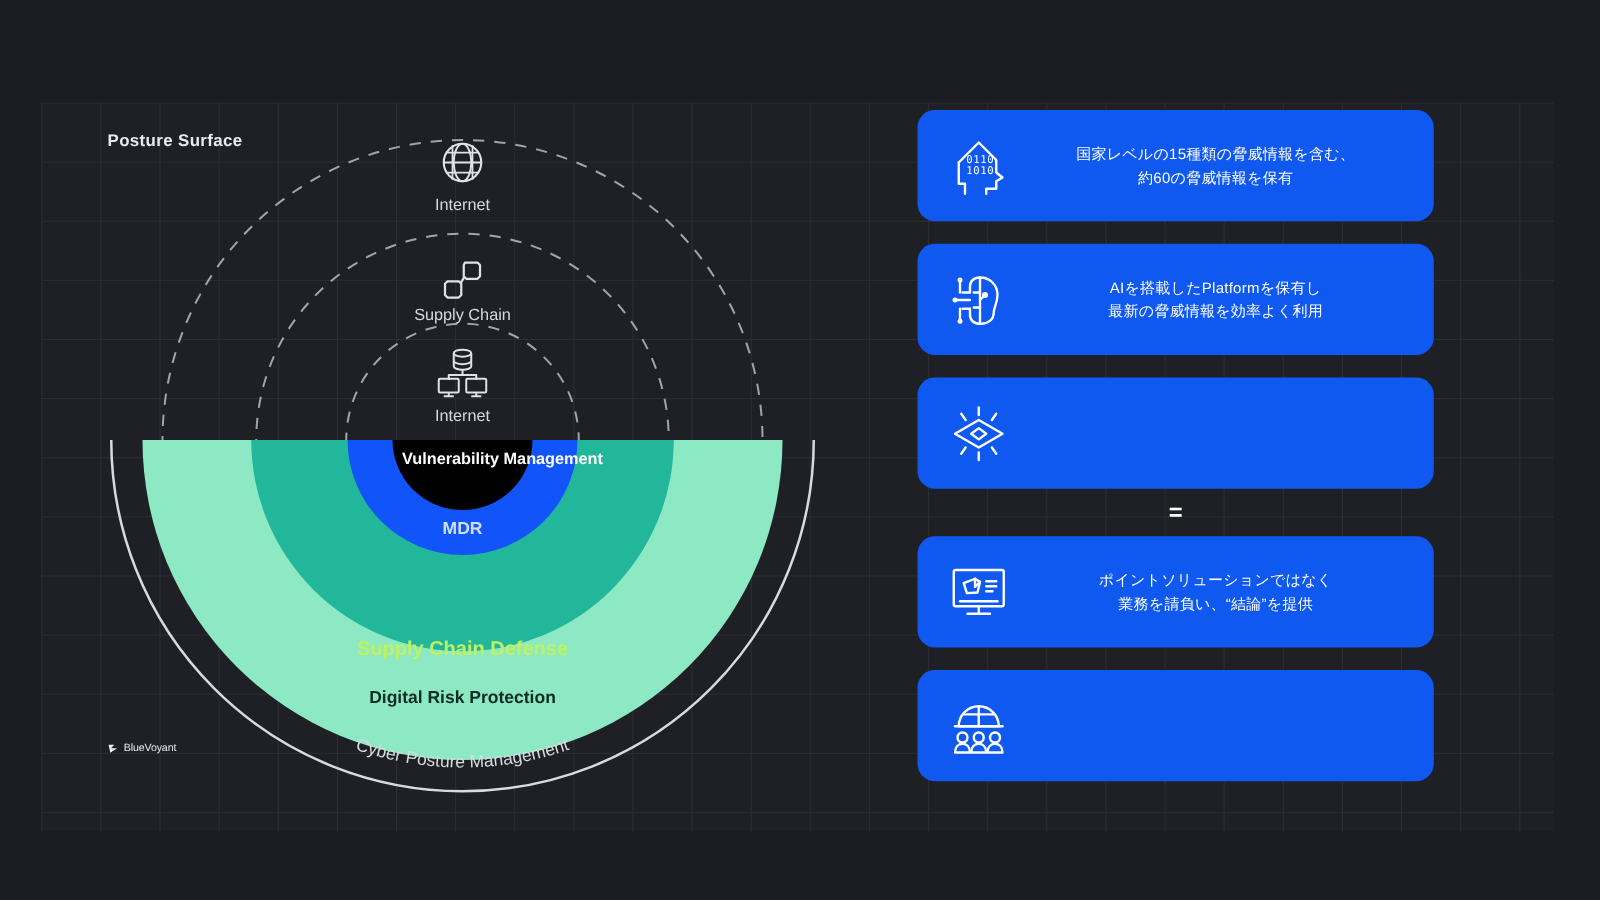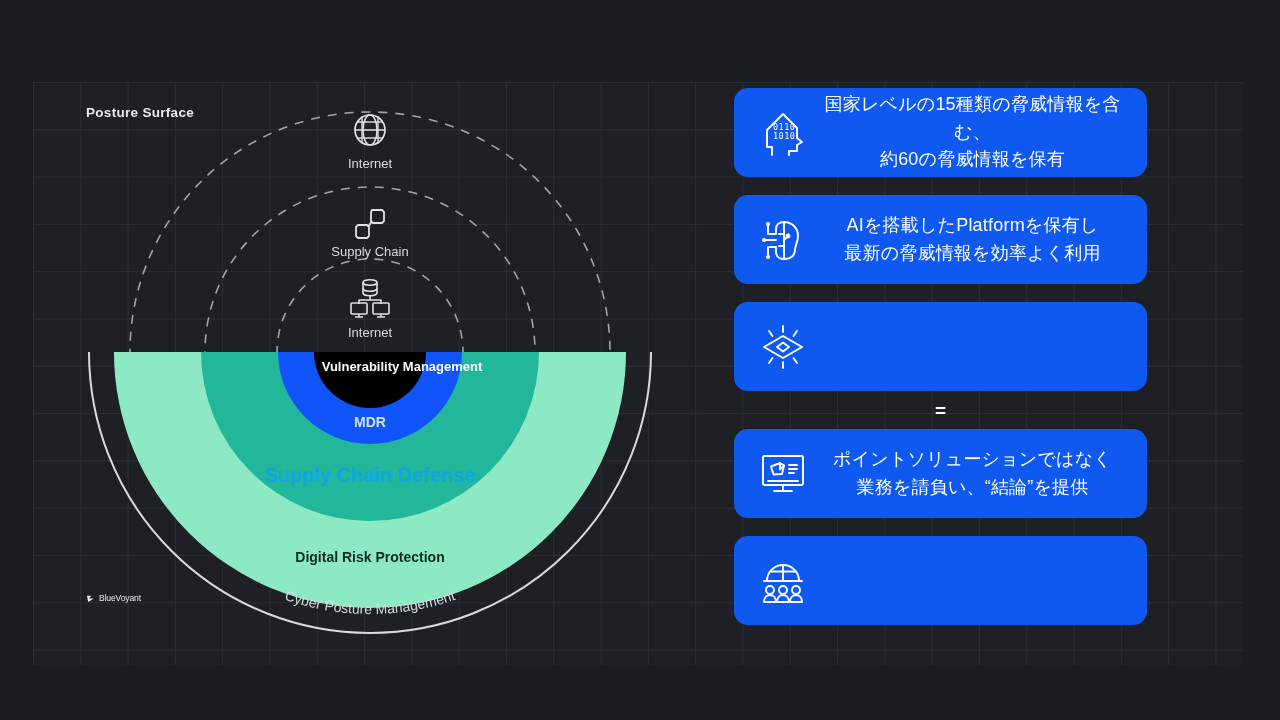--- a/index.html
+++ b/index.html
@@ -29,21 +29,21 @@
     position:absolute;left:53px;top:23px;
     color:#e8eaee;font-size:13.5px;font-weight:700;letter-spacing:.3px;
   }
   .ring-label{
     position:absolute;transform:translateX(-50%);
     text-align:center;line-height:1.28;white-space:nowrap;
     pointer-events:none;
   }
   #label-vm{color:#ffffff;font-size:13px;font-weight:600;}
   #label-mdr{color:#cfe0ff;font-size:14px;font-weight:600;}
-  #label-scd{color:#0ea5e9;font-size:20px;font-weight:600;}
+  #label-scd{color:#bef264;font-size:16px;font-weight:600;margin-top:47px;}
   #label-drp{color:#0d2b26;font-size:14px;font-weight:600;}
   .node-label{
     position:absolute;transform:translateX(-50%);
     color:#d7dade;font-size:13px;white-space:nowrap;pointer-events:none;text-align:right;
   }
   .node-icon{position:absolute;transform:translateX(-50%);}
   
   #logo-block{position:absolute;left:53px;top:511px;}
   #logo-mark{display:flex;align-items:center;gap:4px;margin-bottom:4px;}
   #logo-wordmark{
@@ -61,21 +61,21 @@
   .card{
     background:#1059f0;
     border-radius:14px;
     display:flex;align-items:center;
     height:89px;
     box-sizing:border-box;
     padding:0 14px 0 20px;
   }
   .card-icon{flex:0 0 58px;display:flex;align-items:center;justify-content:center;}
   .card-text{
-    flex:1;color:#ffffff;font-size:18px;line-height:1.52;
+    flex:1;color:#ffffff;font-size:12px;line-height:1.52;
     text-align:center;letter-spacing:.2px;white-space:pre-line;
   }
   .card-gap-sm{height:18px;}
   #equals-row{
     height:38px;display:flex;align-items:center;justify-content:center;
   }
   #equals-sign{color:#ffffff;font-size:19px;font-weight:700;line-height:1;}
 </style>
 </head>
 <body>

